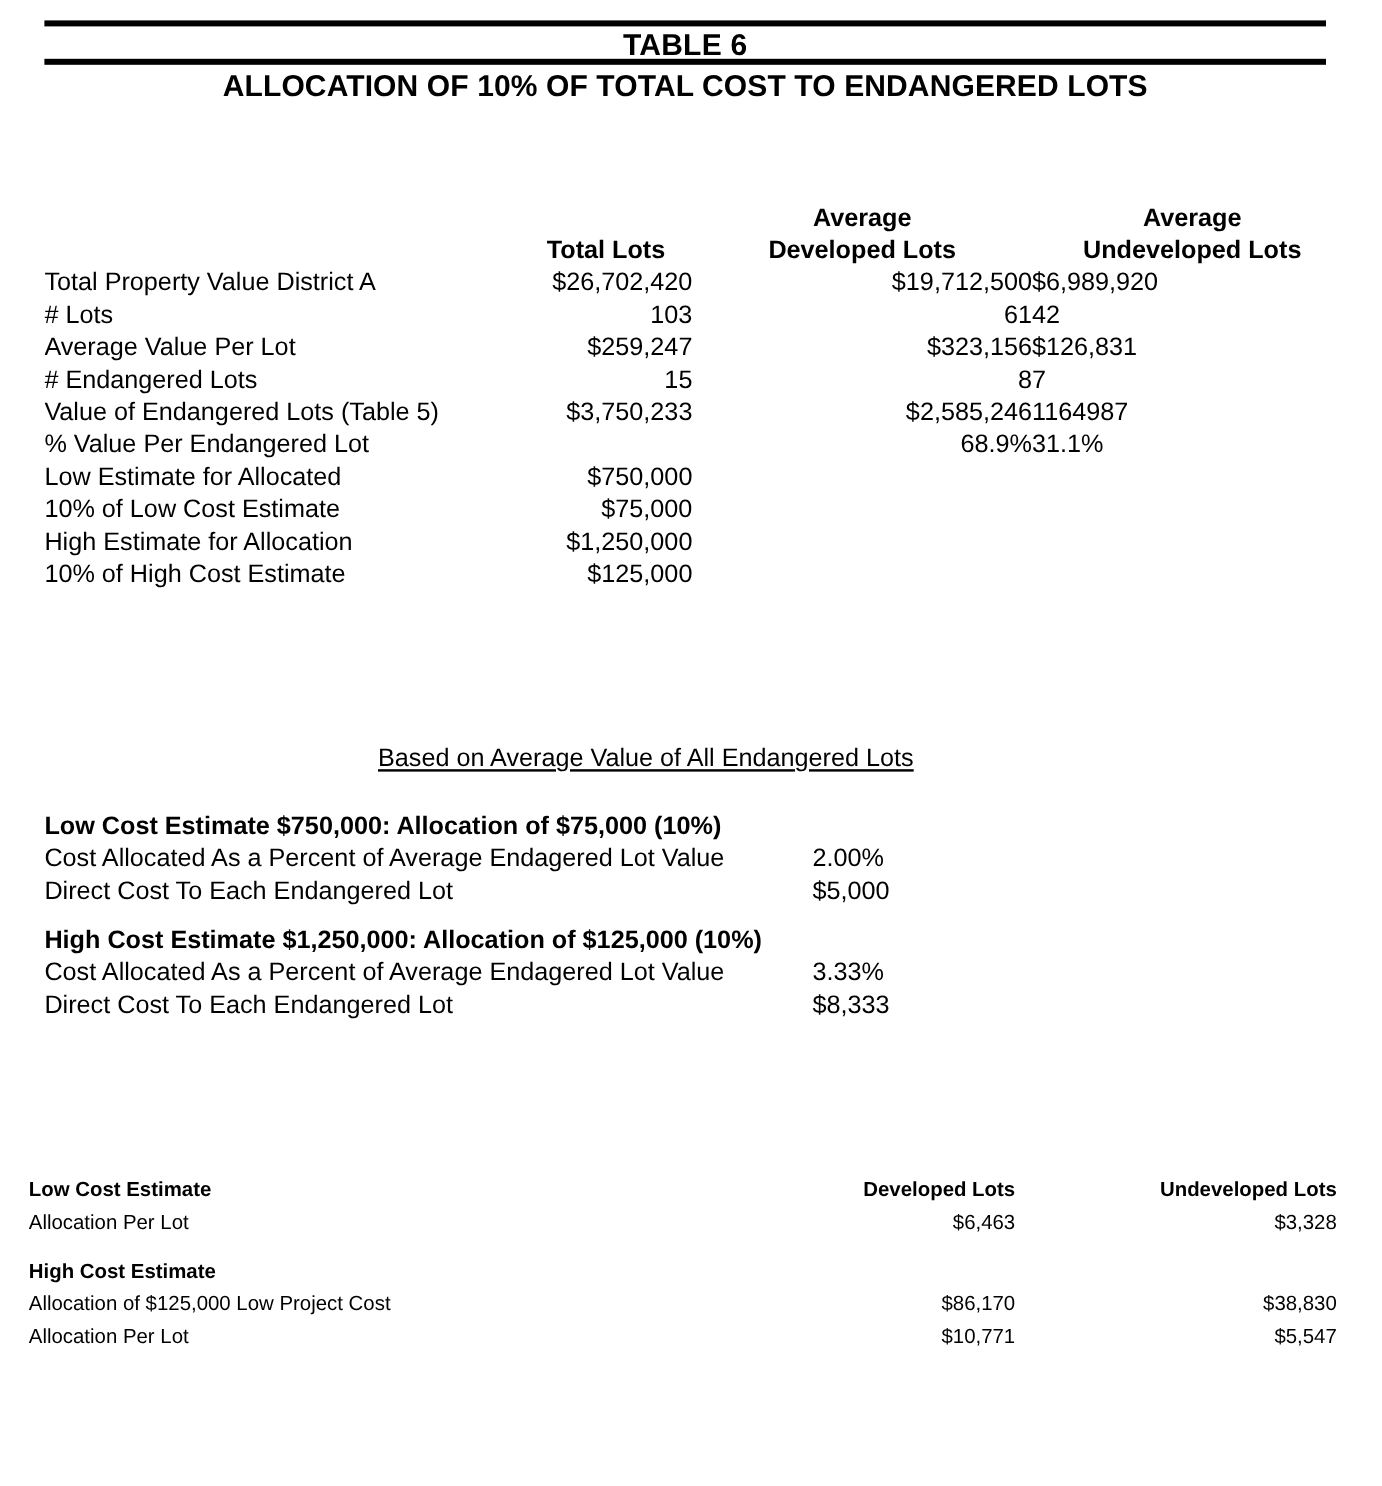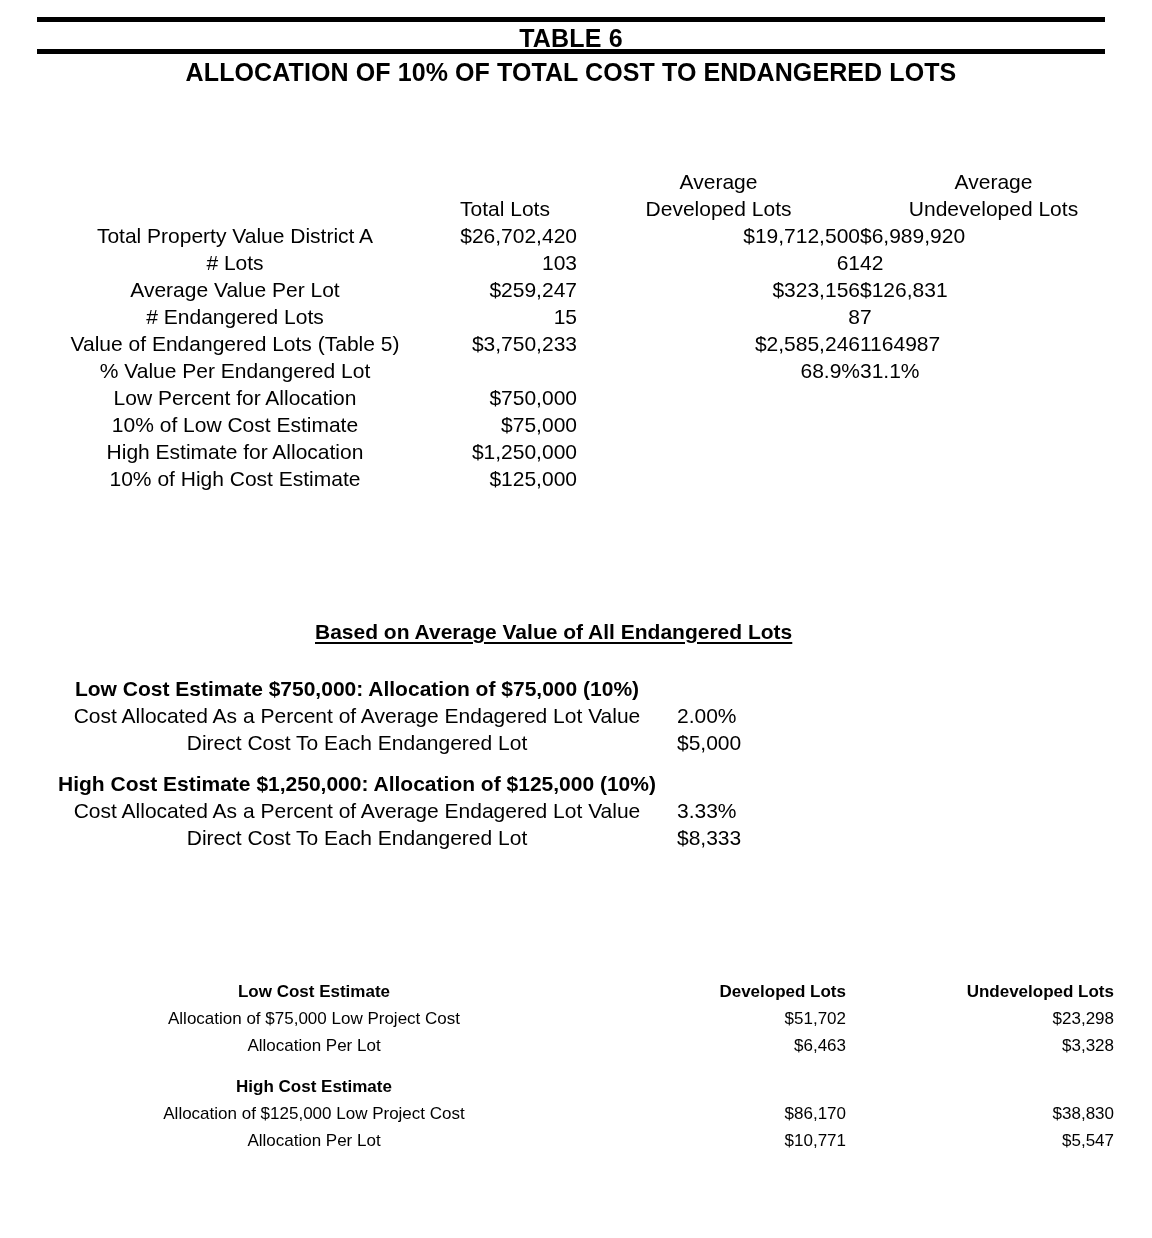--- a/index.html
+++ b/index.html
@@ -67,40 +67,40 @@
   .grid td {
     padding: 0;
     vertical-align: bottom;
     white-space: nowrap;
     height: 27px;
   }
   .c-label {
     width: 396px;
     max-width: 396px;
     overflow: hidden;
-    text-align: center;
+    text-align: left;
     padding-left: 3px;
   }
   .c-num1 { width: 144px; text-align: right; padding-right: 4px; }
   .c-num2 { width: 283px; text-align: right; padding-right: 4px; }
   .c-num3 { width: 267px; text-align: left; padding-right: 2px; }
 
   .hdr { font-weight: bold; }
-  .hdr-cell { text-align: center; font-weight: normal; }
+  .hdr-cell { text-align: center; font-weight: bold; }
   .spacer td { height: 14px; }
 
   
   #main-table { left: 21px; top: 168px; }
   #main-table .c-label { width: 396px; }
 
   
   .section-heading {
     position: absolute;
     font-size: 21px;
-    font-weight: bold;
+    font-weight: normal;
     text-decoration: underline;
     text-underline-offset: 3px;
     white-space: nowrap;
   }
   #heading-average { left: 299px; top: 620px; }
   #heading-relative { left: 209px; top: 925px; }
 
   
   #avg-block { left: 21px; top: 675px; font-size: 21px; }
   #avg-block .c-label { width: 640px; max-width: 640px; }
@@ -169,21 +169,21 @@
         <td class="c-num3">1164987</td>
       </tr>
       <tr>
         <td class="c-label">% Value Per Endangered Lot</td>
         <td class="c-num1"></td>
         <td class="c-num2">68.9%</td>
         <td class="c-num3">31.1%</td>
       </tr>
 
       <tr>
-        <td class="c-label">Low Percent for Allocation</td>
+        <td class="c-label">Low Estimate for Allocated</td>
         <td class="c-num1">$750,000</td>
         <td class="c-num2"></td>
         <td class="c-num3"></td>
       </tr>
       <tr>
         <td class="c-label">10% of Low Cost Estimate</td>
         <td class="c-num1">$75,000</td>
         <td class="c-num2"></td>
         <td class="c-num3"></td>
       </tr>
@@ -239,25 +239,20 @@
 
 
   <table class="grid" id="rel-block">
     <tbody>
       <tr>
         <td class="c-label hdr">Low Cost Estimate</td>
         <td class="c-dev hdr">Developed Lots</td>
         <td class="c-und hdr">Undeveloped Lots</td>
       </tr>
       <tr>
-        <td class="c-label">Allocation of $75,000 Low Project Cost</td>
-        <td class="c-dev">$51,702</td>
-        <td class="c-und">$23,298</td>
-      </tr>
-      <tr>
         <td class="c-label">Allocation Per Lot</td>
         <td class="c-dev">$6,463</td>
         <td class="c-und">$3,328</td>
       </tr>
       <tr class="spacer">
         <td></td>
         <td></td>
         <td></td>
       </tr>
       <tr>

